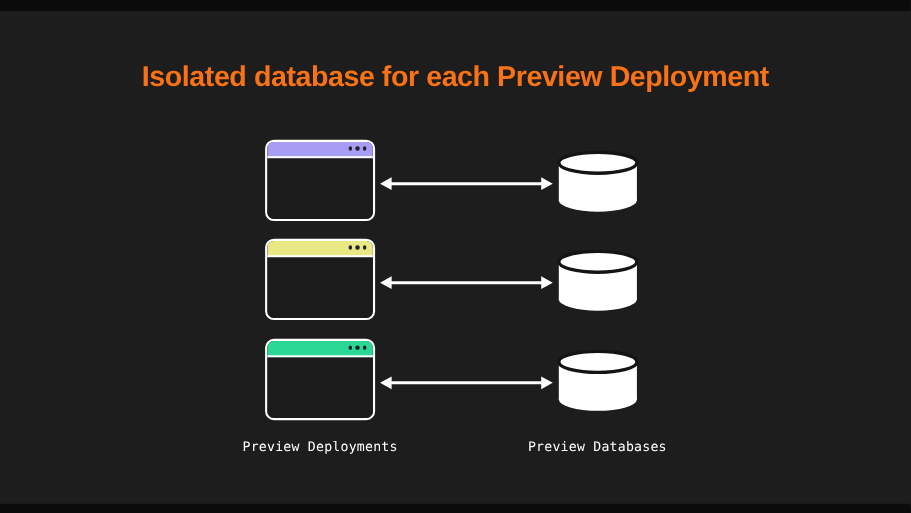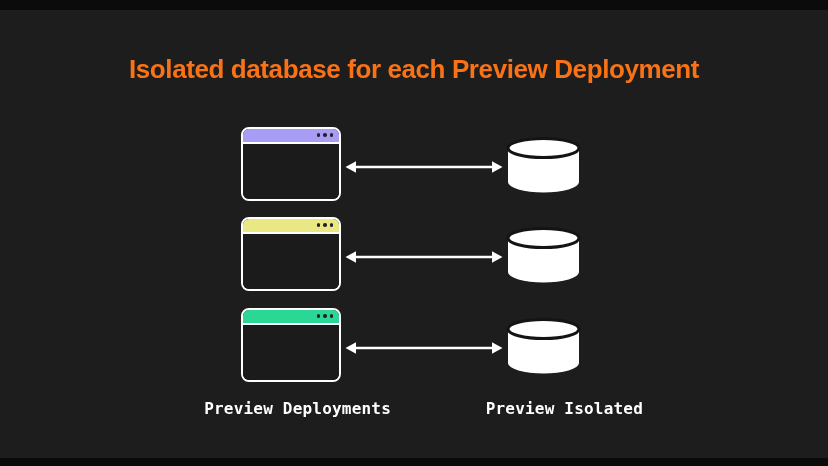--- a/index.html
+++ b/index.html
@@ -54,23 +54,23 @@
     width:158px; height:14px; flex:none;
     margin:6px 3px 0 4px;
   }
   .db {
     width:75px; height:57px; flex:none;
     margin-top:4px;
   }
 
   .col-label {
     position:absolute; top:399px; width:200px;
-    text-align:right;
+    text-align:center;
     font-family:"DejaVu Sans Mono", monospace;
-    font-size:16px; font-weight:700;
+    font-size:12px; font-weight:400;
     color:#ffffff;
     letter-spacing:0.2px;
   }
   .col-label.left { left:191px; }
   .col-label.right { left:443px; }
 </style>
 </head>
 <body>
 
 <div class="letterbox top"></div>
@@ -135,13 +135,13 @@
     <polygon points="157.5,7 147,1.2 147,12.8" fill="#ffffff"></polygon>
   </svg>
   <svg class="db" viewBox="0 0 75 57">
     <rect x="2" y="11" width="71" height="34" fill="#ffffff"></rect>
     <ellipse cx="37.5" cy="45" rx="35.5" ry="10.5" fill="#ffffff"></ellipse>
     <ellipse cx="37.5" cy="11" rx="35.5" ry="9.5" fill="#ffffff" stroke="#141414" stroke-width="3"></ellipse>
   </svg>
 </div>
 
 <div class="col-label left">Preview Deployments</div>
-<div class="col-label right">Preview Isolated</div>
+<div class="col-label right">Preview Databases</div>
 
 </body></html>

